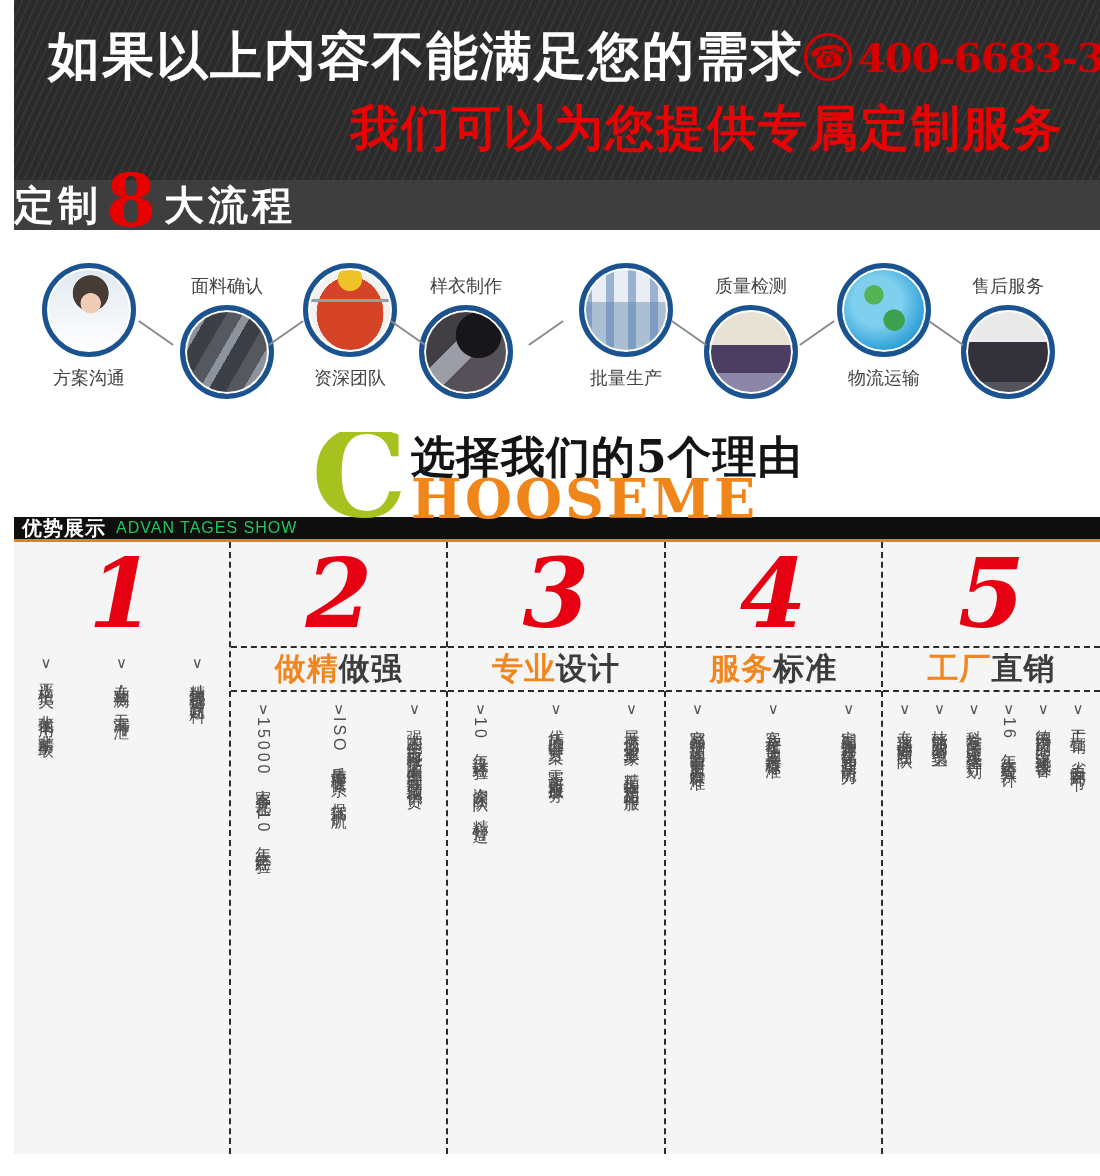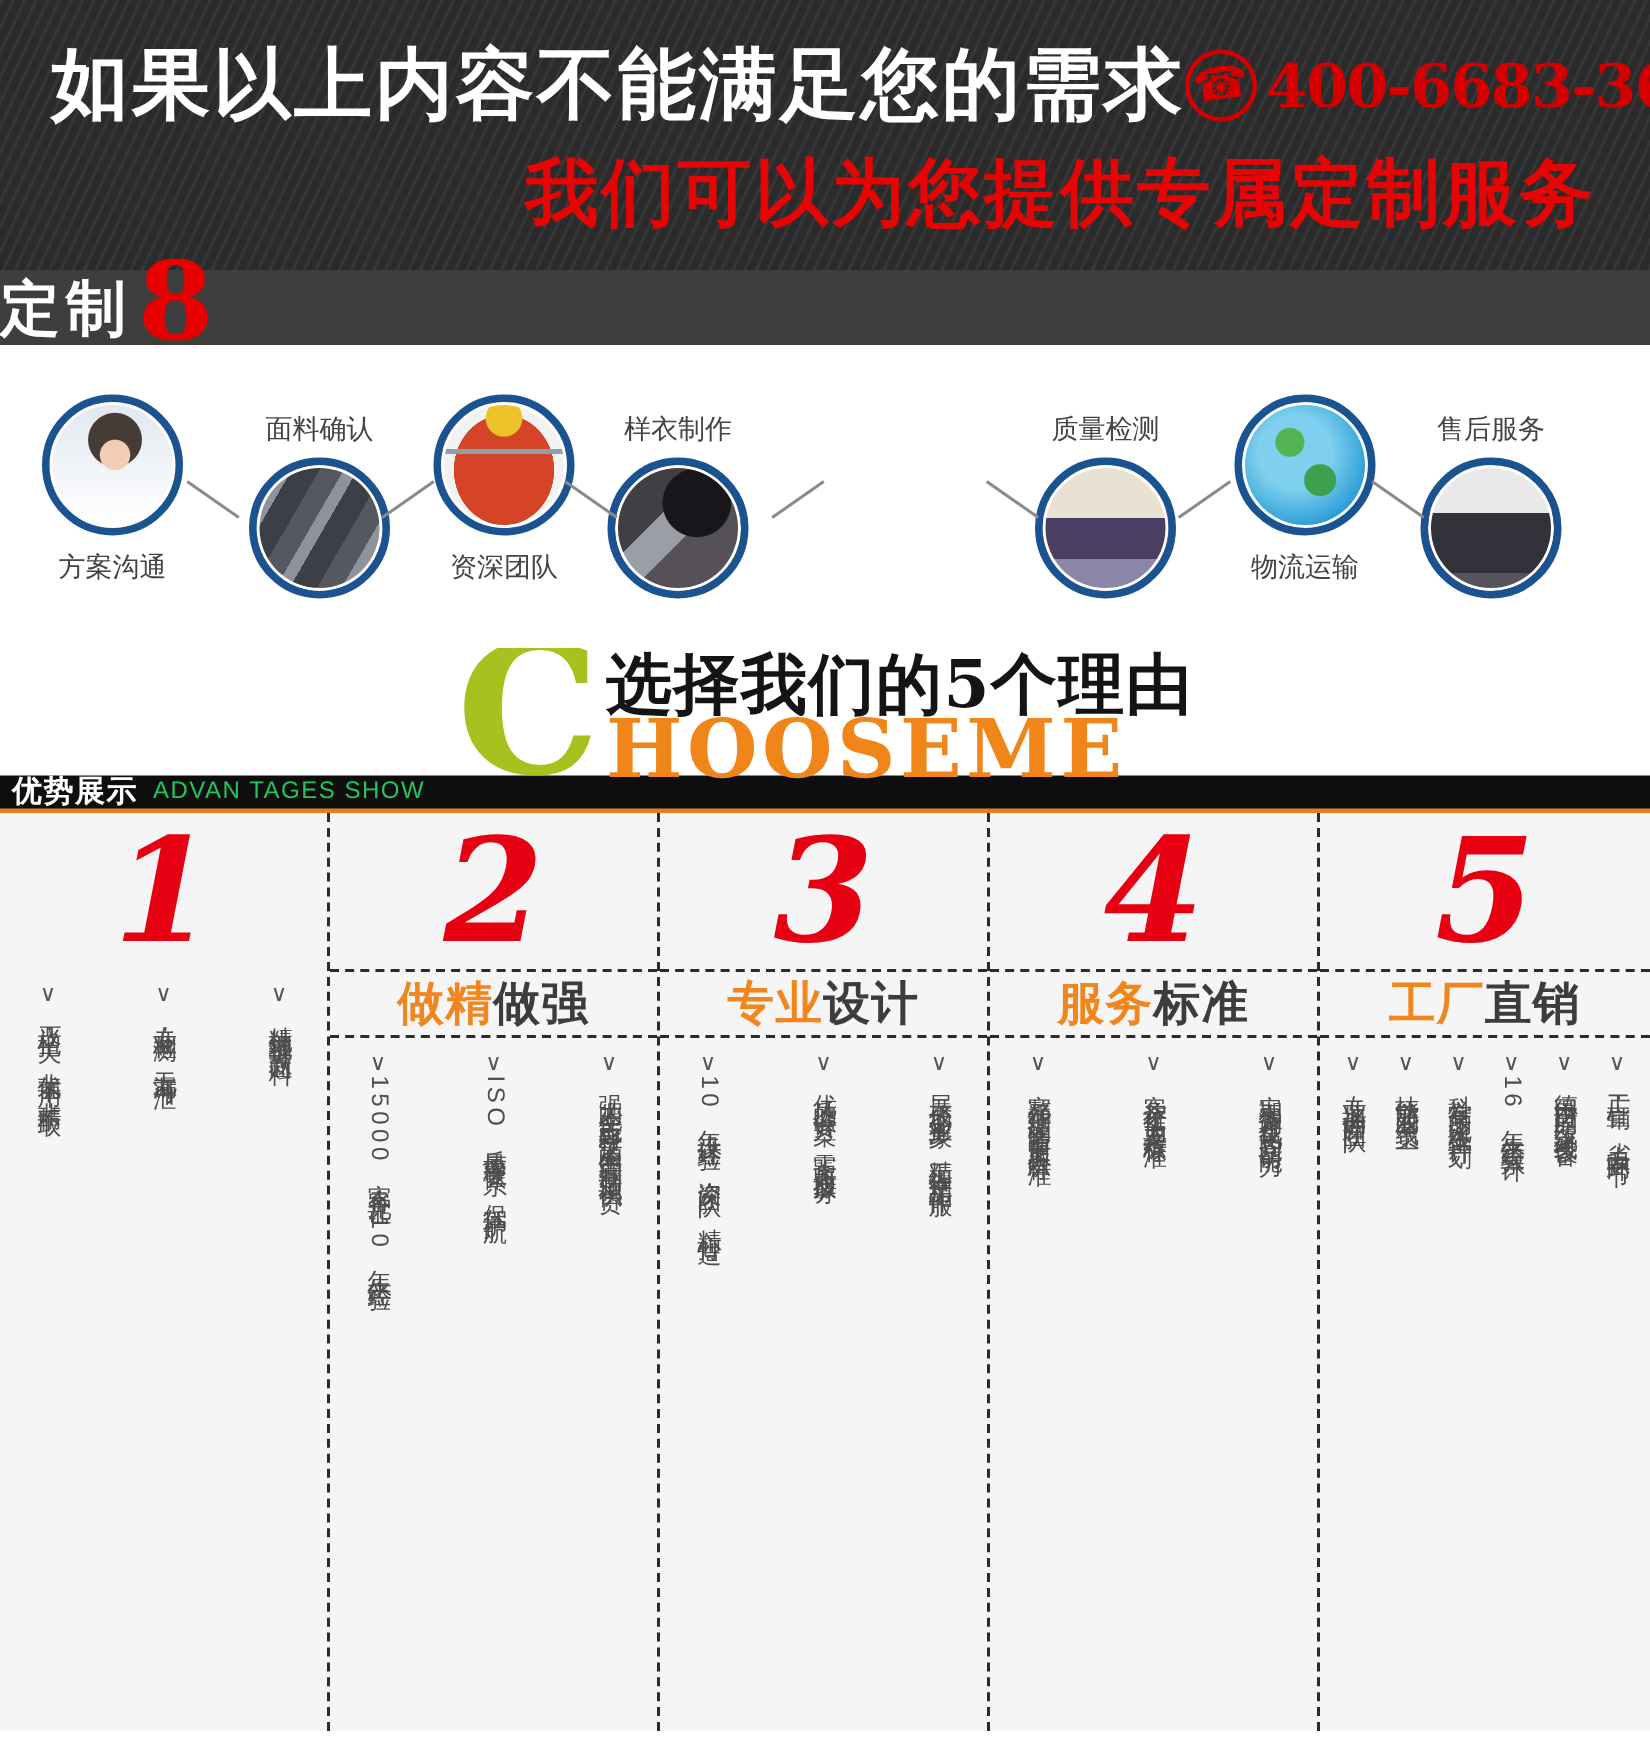--- a/index.html
+++ b/index.html
@@ -1,17 +1,17 @@
 <!DOCTYPE html>
 <html><head>
 <meta charset="utf-8">
 <style>
   * { margin:0; padding:0; box-sizing:border-box; }
   body { font-family: "Liberation Sans", sans-serif; background:#fff; }
-  .page { width:1100px; height:1176px; position:relative; overflow:hidden; background:#fff; margin:0 auto; }
+  .page { width:1100px; height:1176px; position:relative; overflow:hidden; background:#fff; margin:0 auto;padding-left:14px; }
 
   
   .top-banner {
     height:180px;
     background:
       repeating-linear-gradient(115deg, rgba(255,255,255,0.05) 0 2px, rgba(0,0,0,0) 2px 7px),
       #2b2b2b;
   }
   .banner-line1 { display:flex; justify-content:space-between; align-items:center; padding:22px 26px 0 34px; }
   .banner-title { font-size:52px; font-weight:bold; color:#ffffff; letter-spacing:2px; white-space:nowrap; }
@@ -119,39 +119,44 @@
         <span class="phone-icon-circle">☎</span>
         <span class="phone-number">400-6683-365</span>
       </div>
     </div>
     <div class="banner-line2">我们可以为您提供专属定制服务</div>
   </div>
 
   <div class="process-bar">
     <span>定制</span>
     <span class="bar-number">8</span>
+    <span>大流程</span>
   </div>
 
   <div class="process-flow">
 
     <div class="step high s1">
       <div class="circle img1"></div>
       <div class="step-label">方案沟通</div>
     </div>
     <div class="step low s2">
       <div class="step-label">面料确认</div>
       <div class="circle img2"></div>
     </div>
     <div class="step high s3">
       <div class="circle img3"></div>
       <div class="step-label">资深团队</div>
     </div>
     <div class="step low s4">
       <div class="step-label">样衣制作</div>
       <div class="circle img4"></div>
+    </div>
+    <div class="step high s5">
+      <div class="circle img5"></div>
+      <div class="step-label">批量生产</div>
     </div>
     <div class="step low s6">
       <div class="step-label">质量检测</div>
       <div class="circle img6"></div>
     </div>
     <div class="step high s7">
       <div class="circle img7"></div>
       <div class="step-label">物流运输</div>
     </div>
     <div class="step low s8">

